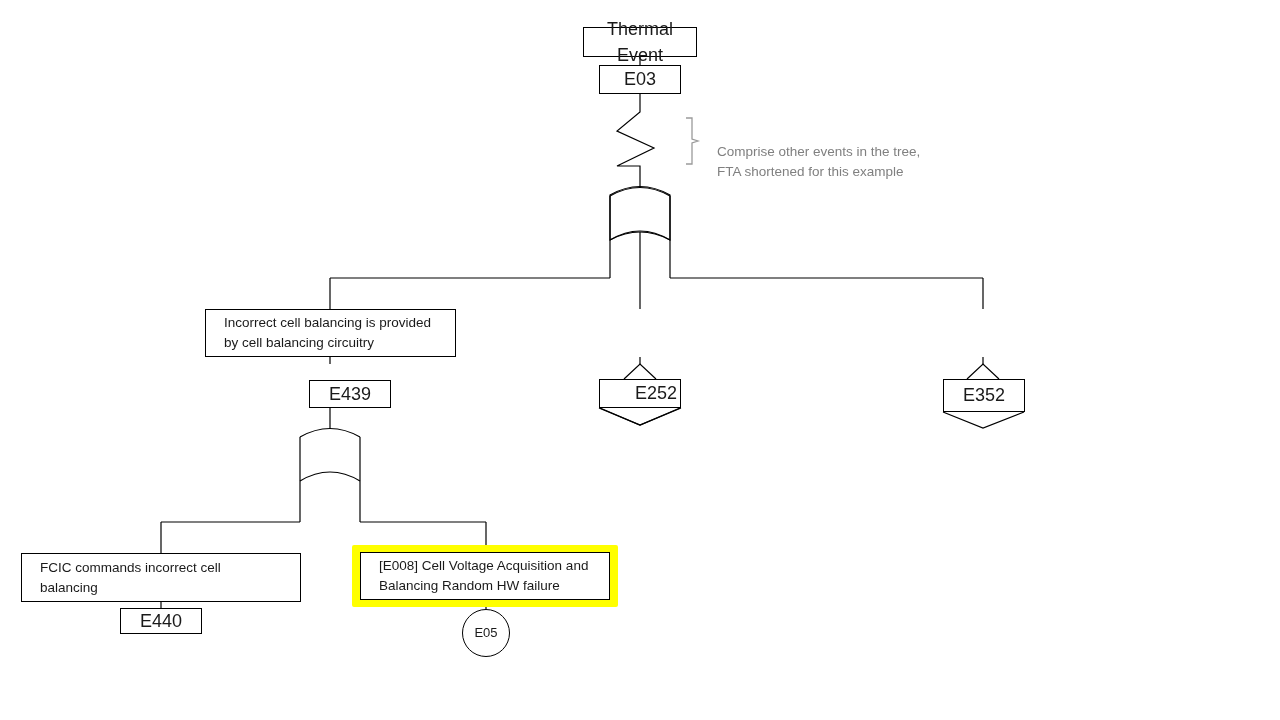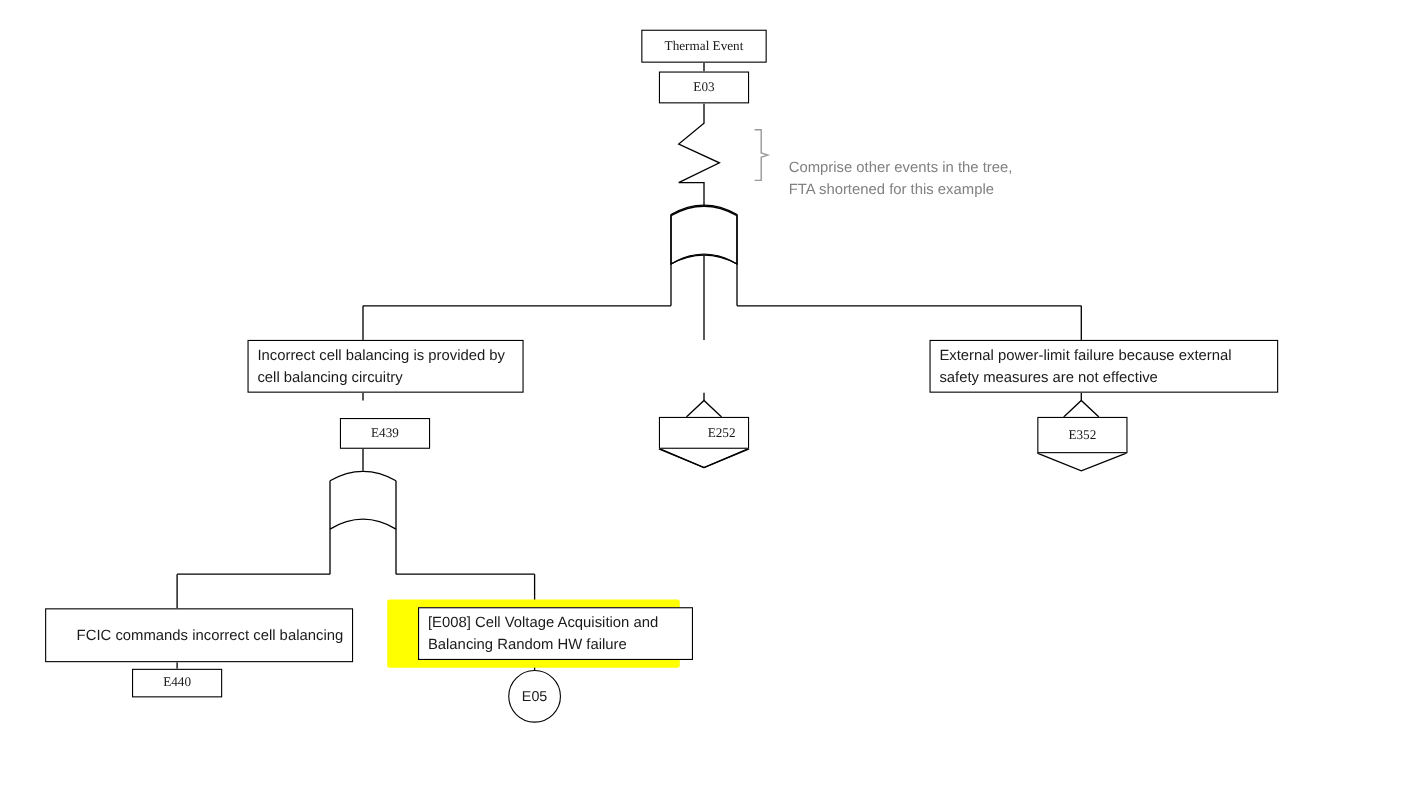--- a/index.html
+++ b/index.html
@@ -28,30 +28,28 @@
     box-sizing: border-box;
     background: #ffffff;
     border: 1px solid #000000;
     color: #1a1a1a;
     font-size: 13.5px;
     line-height: 1.45;
     display: flex;
     align-items: center;
   }
   .node.textbox {
-    padding: 5px 8px;
-    justify-content: flex-end;
+    padding: 5px 18px;
+    justify-content: flex-start;
     text-align: left;
-    margin-left: 20px;
   }
   .node.idbox {
     justify-content: center;
     text-align: center;
-    font-size: 12px;
-    font-family: Liberation Serif, serif;
+    font-size: 18px;
   }
   .node.circle {
     border-radius: 50%;
     justify-content: center;
     text-align: left;
     font-size: 13px;
   }
   .hl-frame {
     position: absolute;
     box-sizing: border-box;
@@ -158,23 +156,20 @@
     <span>Incorrect cell balancing is provided by cell balancing circuitry</span>
   </div>
   <div class="node idbox" style="left:289px; top:380px; width:82px; height:28px;margin-left:20px;">
     <span>E439</span>
   </div>
 
   <div class="node idbox" style="left:599px; top:379px; width:82px; height:29px;padding-left:32px;">
     <span>E252</span>
   </div>
 
-  <div class="node textbox" style="left:825px; top:309px; width:317px; height:48px;">
-    <span>External power-limit failure because external safety measures are not effective</span>
-  </div>
   <div class="node idbox" style="left:943px; top:379px; width:82px; height:33px;">
     <span>E352</span>
   </div>
 
   <div class="node textbox" style="left:21px; top:553px; width:280px; height:49px;">
     <span>FCIC commands incorrect cell balancing</span>
   </div>
   <div class="node idbox" style="left:120px; top:608px; width:82px; height:26px;">
     <span>E440</span>
   </div>

